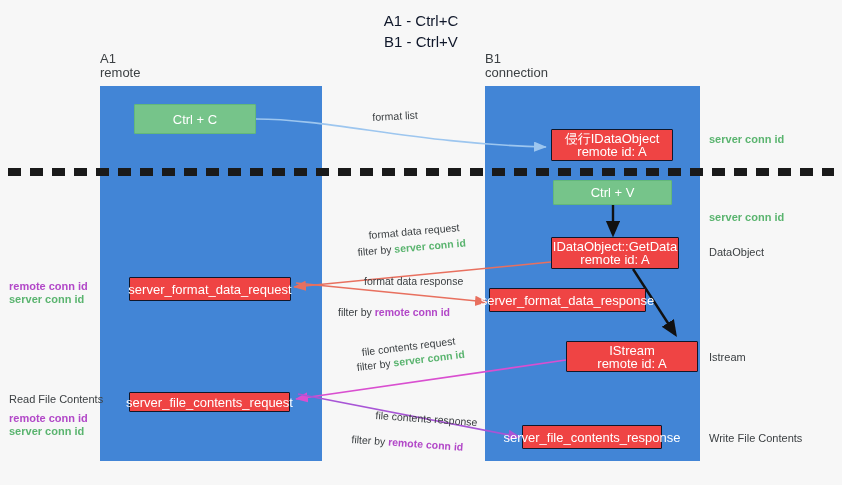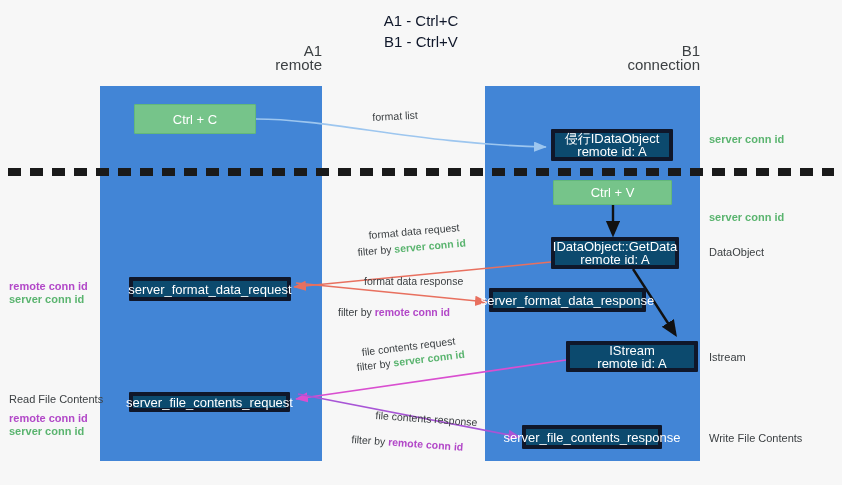--- a/index.html
+++ b/index.html
@@ -29,44 +29,44 @@
     position: absolute;
     background: #4285d6;
     top: 86px;
     height: 375px;
   }
   #band-a1 { left: 100px; width: 222px; }
   #band-b1 { left: 485px; width: 215px; }
 
   .col-header {
     position: absolute;
-    text-align: right;
-    font-size: 15px;
+    text-align: left;
+    font-size: 13px;
     color: #3c4043;
     line-height: 14px;
-    top: 44px;
+    top: 52px;
   }
   #header-a1 { left: 100px; width: 222px; }
   #header-b1 { left: 485px; width: 215px; }
 
   .node {
     position: absolute;
     box-sizing: border-box;
     display: flex;
     flex-direction: column;
     align-items: center;
     justify-content: center;
     color: #ffffff;
     font-size: 13px;
     line-height: 13px;
     text-align: center;
     border-radius: 1px;
   }
   .node.green { background: #76c48a; border: 1px solid #63b87a; }
-  .node.orange { background: #0c4a6e; border: 4px solid #0f172a; }
+  .node.orange { background: #ef4444; border: 1px solid #0f172a; }
 
   .side-label {
     position: absolute;
     font-size: 11px;
     line-height: 14px;
     color: #3c4043;
     white-space: nowrap;
   }
   .green-txt { color: #5ab46f; font-weight: bold; }
   .purple-txt { color: #b248c8; font-weight: bold; }

